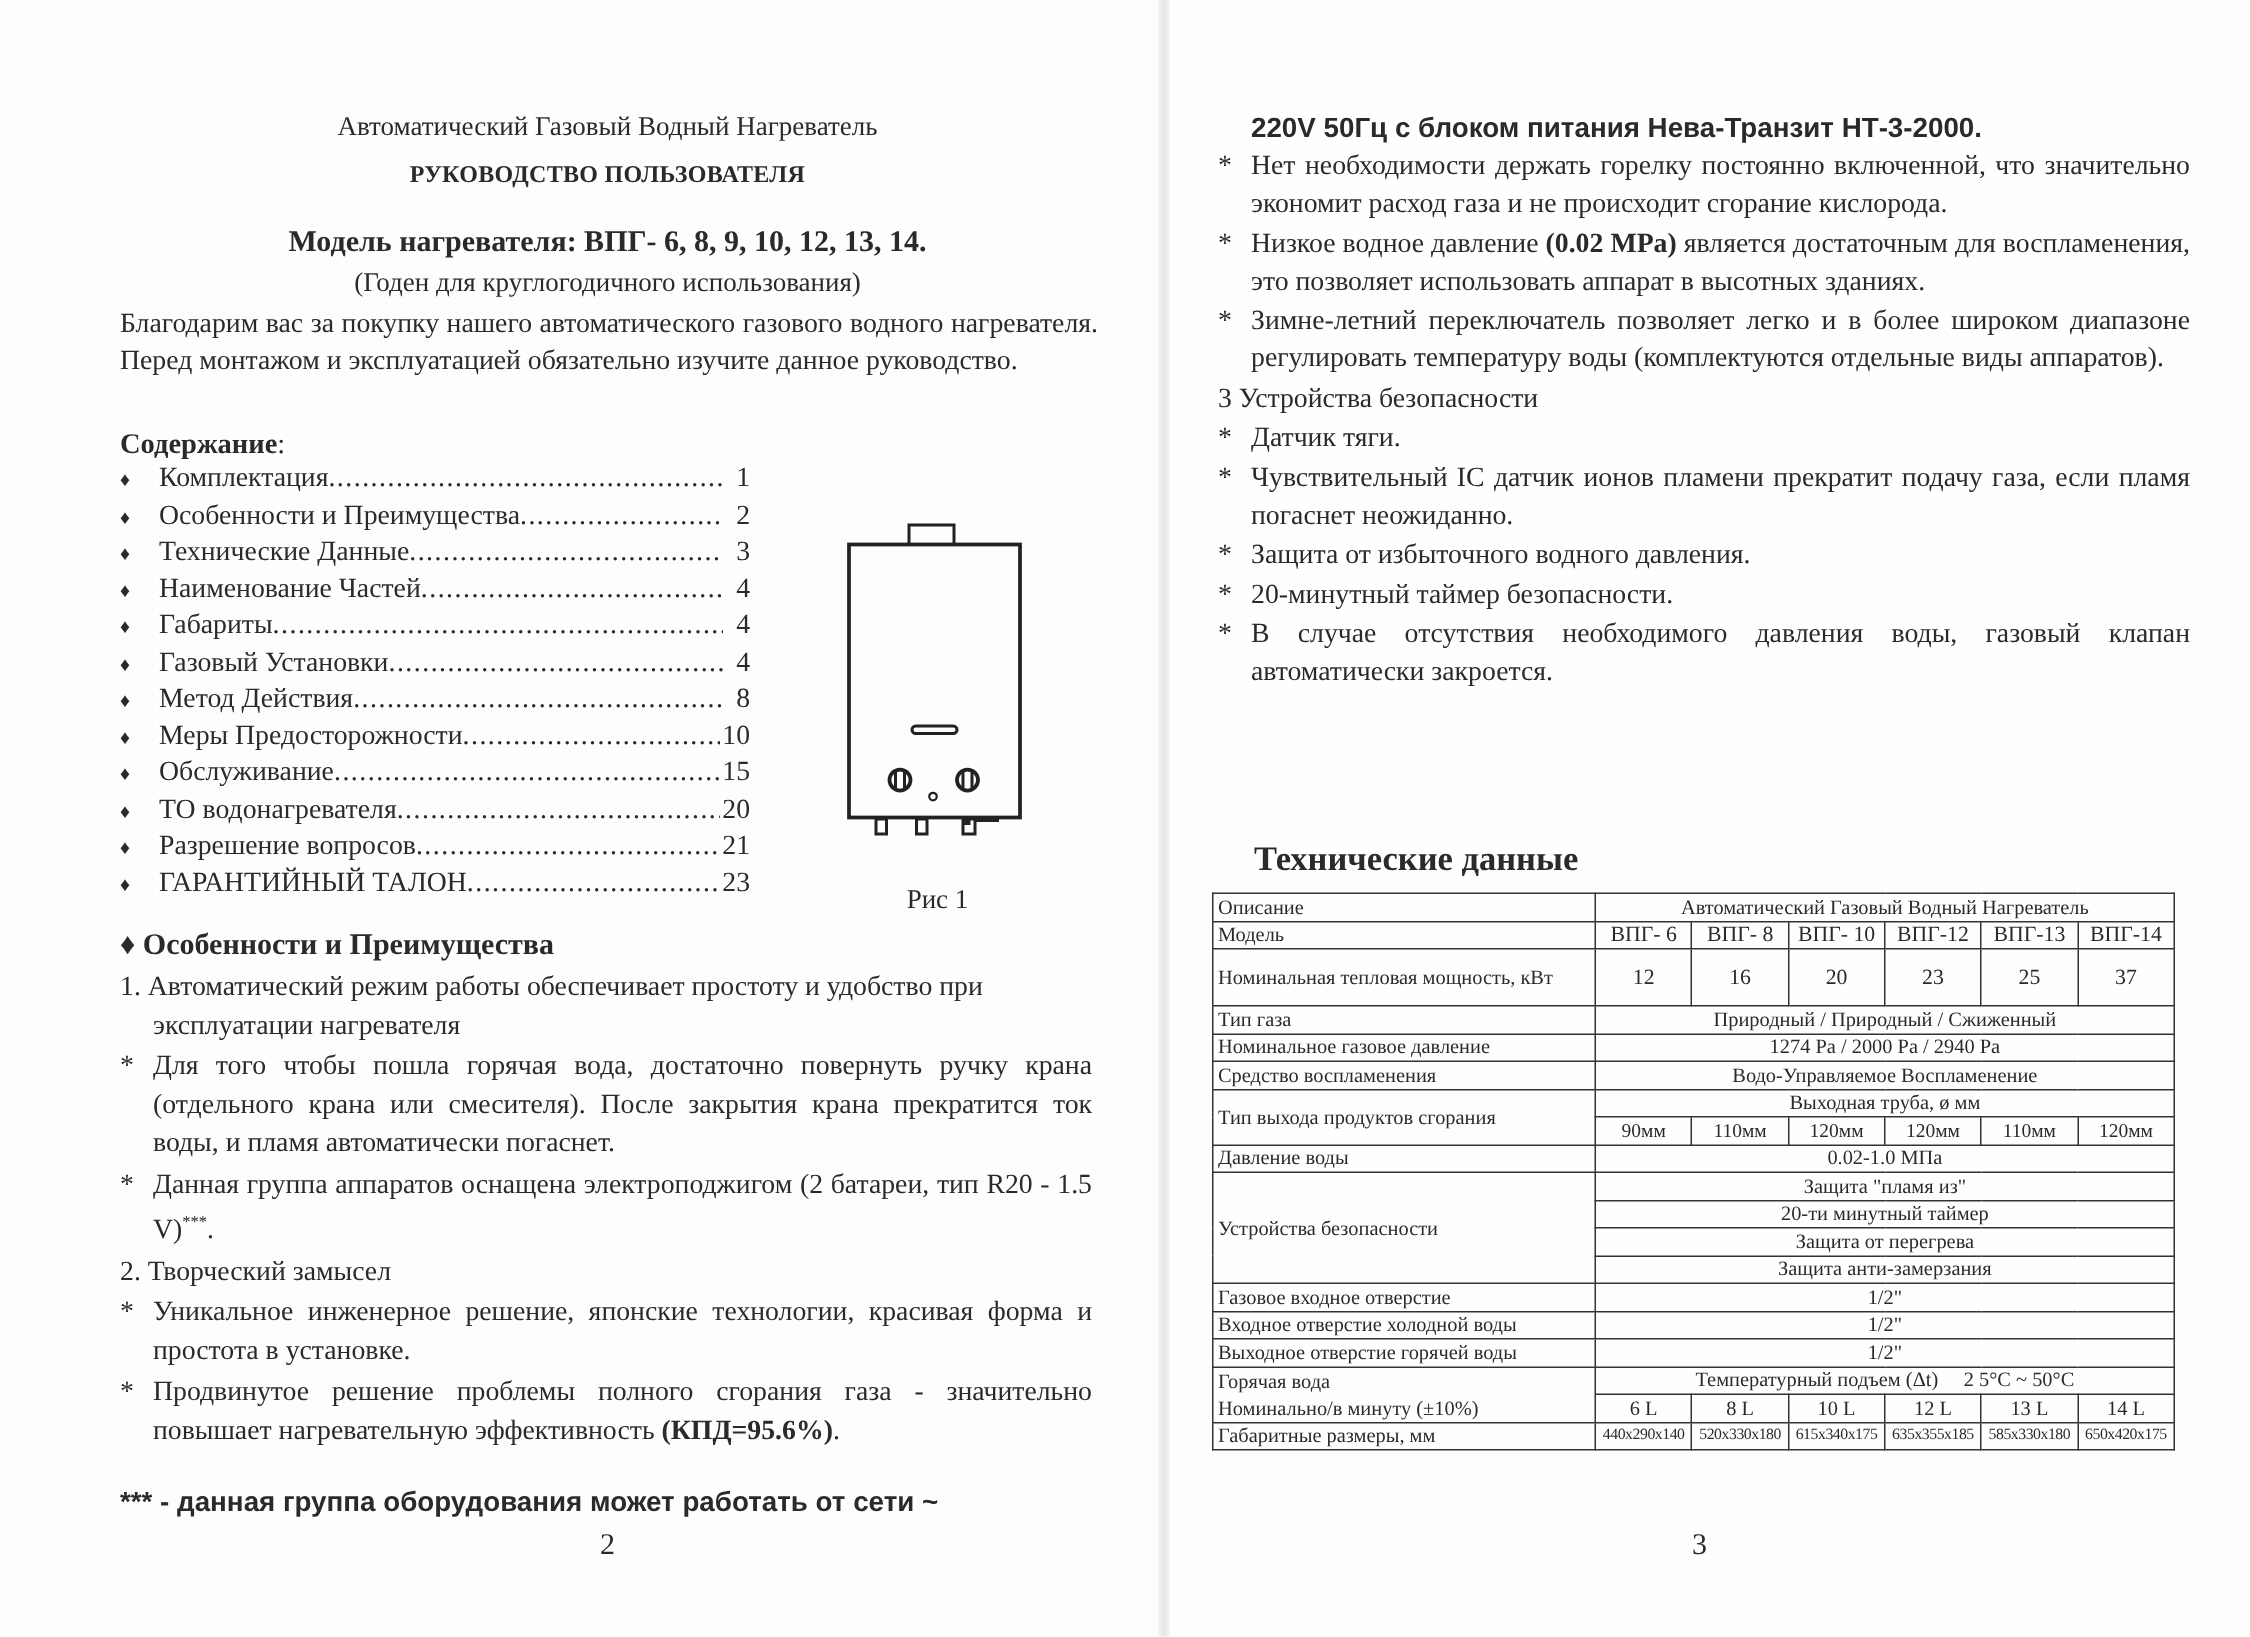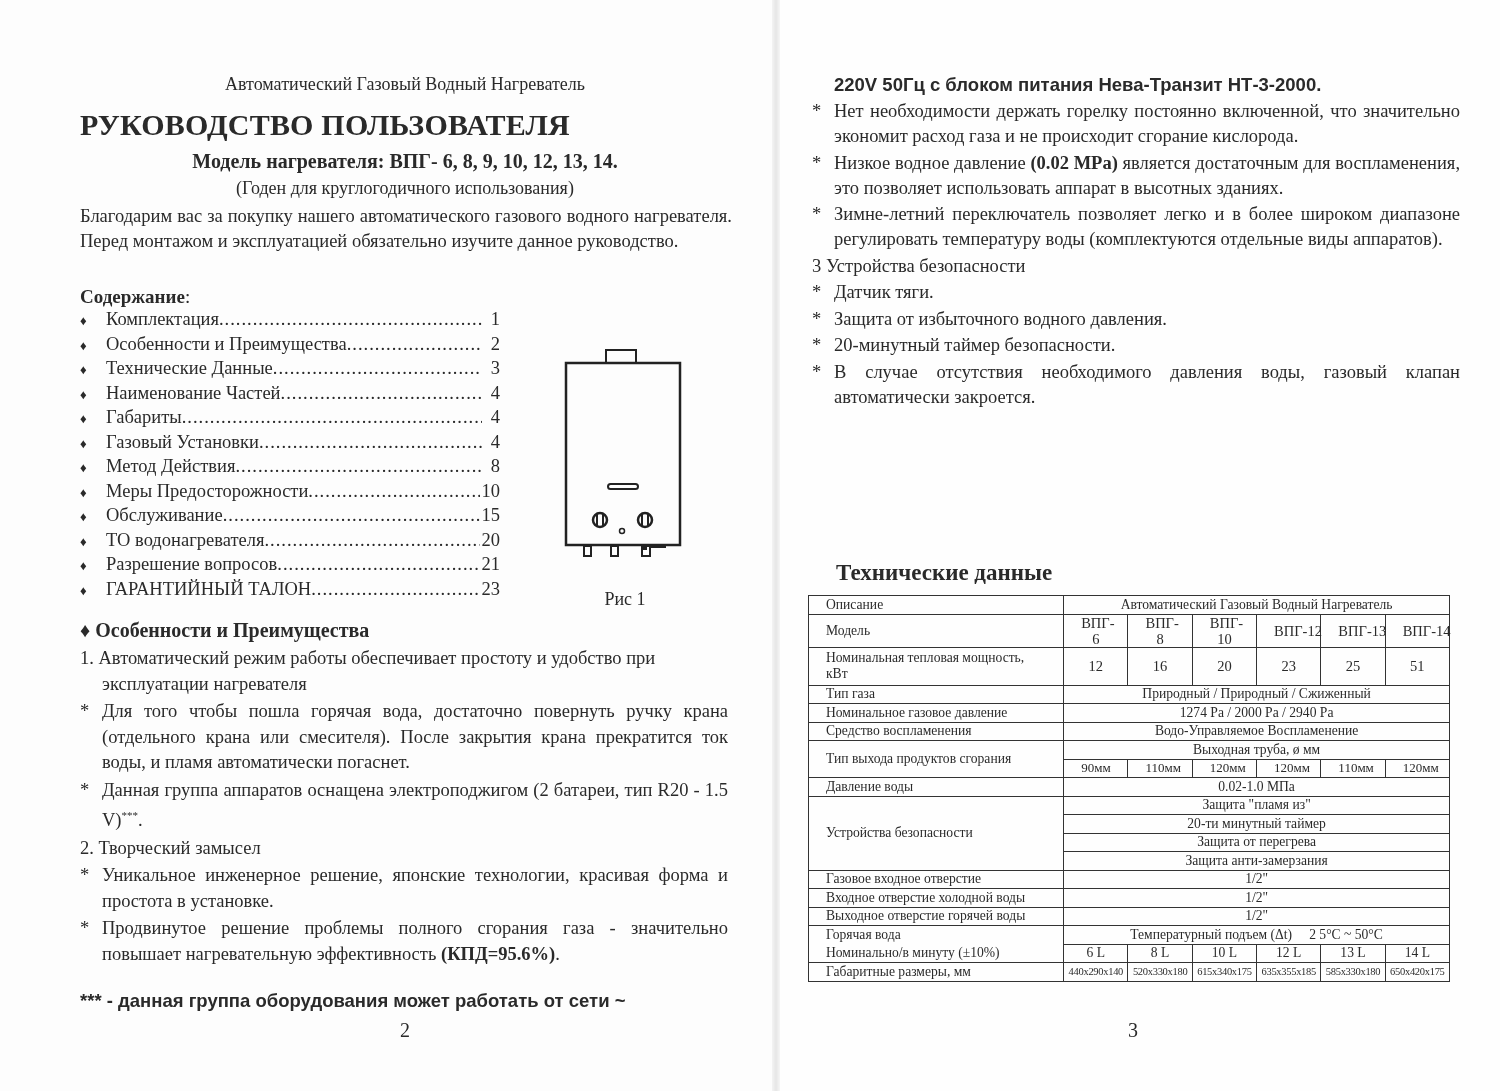--- a/index.html
+++ b/index.html
@@ -15,21 +15,21 @@
   .page-right { left: 778px; width: 722px; background: #fefefe; }
   .spine {
     position: absolute; left: 772px; top: 0; width: 8px; height: 1091px;
     background: linear-gradient(to right, #f4f4f4, #e6e6e6 50%, #f6f6f6);
   }
 
   .abs { position: absolute; }
 
   
   .l-subtitle { left: 80px; top: 74px; width: 650px; font-size: 18px; text-align: center; }
-  .l-title { left: 80px; top: 108px; width: 650px; font-size: 30px; font-weight: bold; letter-spacing: 0.2px; }
+  .l-title { left: 80px; top: 108px; width: 650px; font-size: 16px; font-weight: bold; text-align: center; letter-spacing: 0.2px; }
   .l-model { left: 80px; top: 150px; width: 650px; font-size: 20px; font-weight: bold; text-align: center; }
   .l-note { left: 80px; top: 178px; width: 650px; font-size: 18px; text-align: center; }
   .l-intro { left: 80px; top: 204px; width: 652px; font-size: 18.5px; line-height: 25px; text-align: justify; }
 
   .toc-head { left: 80px; top: 286px; font-size: 19px; }
   .toc-head b { font-weight: bold; }
   .toc { left: 80px; top: 309px; width: 420px; margin: 0; padding: 0; list-style: none; }
   .toc li { display: flex; align-items: baseline; height: 24.5px; font-size: 18.5px; white-space: nowrap; }
   .toc .bullet { width: 26px; font-size: 13px; }
   .toc .label { }
@@ -57,21 +57,21 @@
   .r-list .star .mk { display: inline-block; width: 22px; text-indent: 0; }
   .r-list .sec { margin: 0 0 1.5px 0; }
 
   .tech-head { left: 836px; top: 560px; font-size: 23px; font-weight: bold; }
 
   table.spec {
     position: absolute; left: 808px; top: 595px; width: 642px;
     border-collapse: collapse; font-size: 13.6px; color: #2a2a2a;
     table-layout: fixed;
   }
-  table.spec td { border: 1.5px solid #333; padding: 0 17px; height: 17.5px; line-height: 16px; vertical-align: middle; }
+  table.spec td { border: 1.5px solid #333; padding: 0 3px; height: 17.5px; line-height: 16px; vertical-align: middle; }
   table.spec td.c { text-align: center; }
   table.spec td.big { font-size: 14.5px; }
   table.spec td.dim { font-size: 10.5px; padding: 0 1px; letter-spacing: -0.3px; margin-top: 43px; }
   table.spec td.mm { font-size: 13px; }
 
   .page-num-r { left: 1118px; top: 1019px; width: 30px; text-align: center; font-size: 20px; }
 </style>
 </head>
 <body>
 
@@ -195,20 +195,21 @@
 <div class="abs foot-note">*** - данная группа оборудования может работать от сети ~</div>
 <div class="abs page-num-l">2</div>
 
 <div class="abs r-power">220V 50Гц с блоком питания Нева-Транзит НТ-3-2000.</div>
 <div class="abs r-list">
   <div class="star"><span class="mk">*</span><span>Нет необходимости держать горелку постоянно включенной, что значительно экономит расход газа и не происходит сгорание кислорода.</span></div>
   <div class="star"><span class="mk">*</span><span>Низкое водное давление </span><b>(0.02 MPa)</b><span> является достаточным для воспламенения, это позволяет использовать аппарат в высотных зданиях.</span></div>
   <div class="star"><span class="mk">*</span><span>Зимне-летний переключатель позволяет легко и в более широком диапазоне регулировать температуру воды (комплектуются отдельные виды аппаратов).</span></div>
   <div class="sec">3  Устройства безопасности</div>
   <div class="star"><span class="mk">*</span><span>Датчик тяги.</span></div>
+  <div class="star"><span class="mk">*</span><span>Чувствительный IC датчик ионов пламени прекратит подачу газа, если пламя погаснет неожиданно.</span></div>
   <div class="star"><span class="mk">*</span><span>Защита от избыточного водного давления.</span></div>
   <div class="star"><span class="mk">*</span><span>20-минутный таймер безопасности.</span></div>
   <div class="star"><span class="mk">*</span><span>В случае отсутствия необходимого давления воды, газовый клапан автоматически закроется.</span></div>
 </div>
 
 <div class="abs tech-head">Технические данные</div>
 
 <table class="spec">
   <colgroup>
     <col style="width:254px">
@@ -233,21 +234,21 @@
     <td class="c big">ВПГ-13</td>
     <td class="c big">ВПГ-14</td>
   </tr>
   <tr style="height:38px">
     <td>Номинальная тепловая мощность, кВт</td>
     <td class="c big">12</td>
     <td class="c big">16</td>
     <td class="c big">20</td>
     <td class="c big">23</td>
     <td class="c big">25</td>
-    <td class="c big">51</td>
+    <td class="c big">37</td>
   </tr>
   <tr>
     <td>Тип газа</td>
     <td class="c" colspan="6">Природный / Природный / Сжиженный</td>
   </tr>
   <tr>
     <td>Номинальное газовое давление</td>
     <td class="c" colspan="6">1274 Pa / 2000 Pa / 2940 Pa</td>
   </tr>
   <tr>

